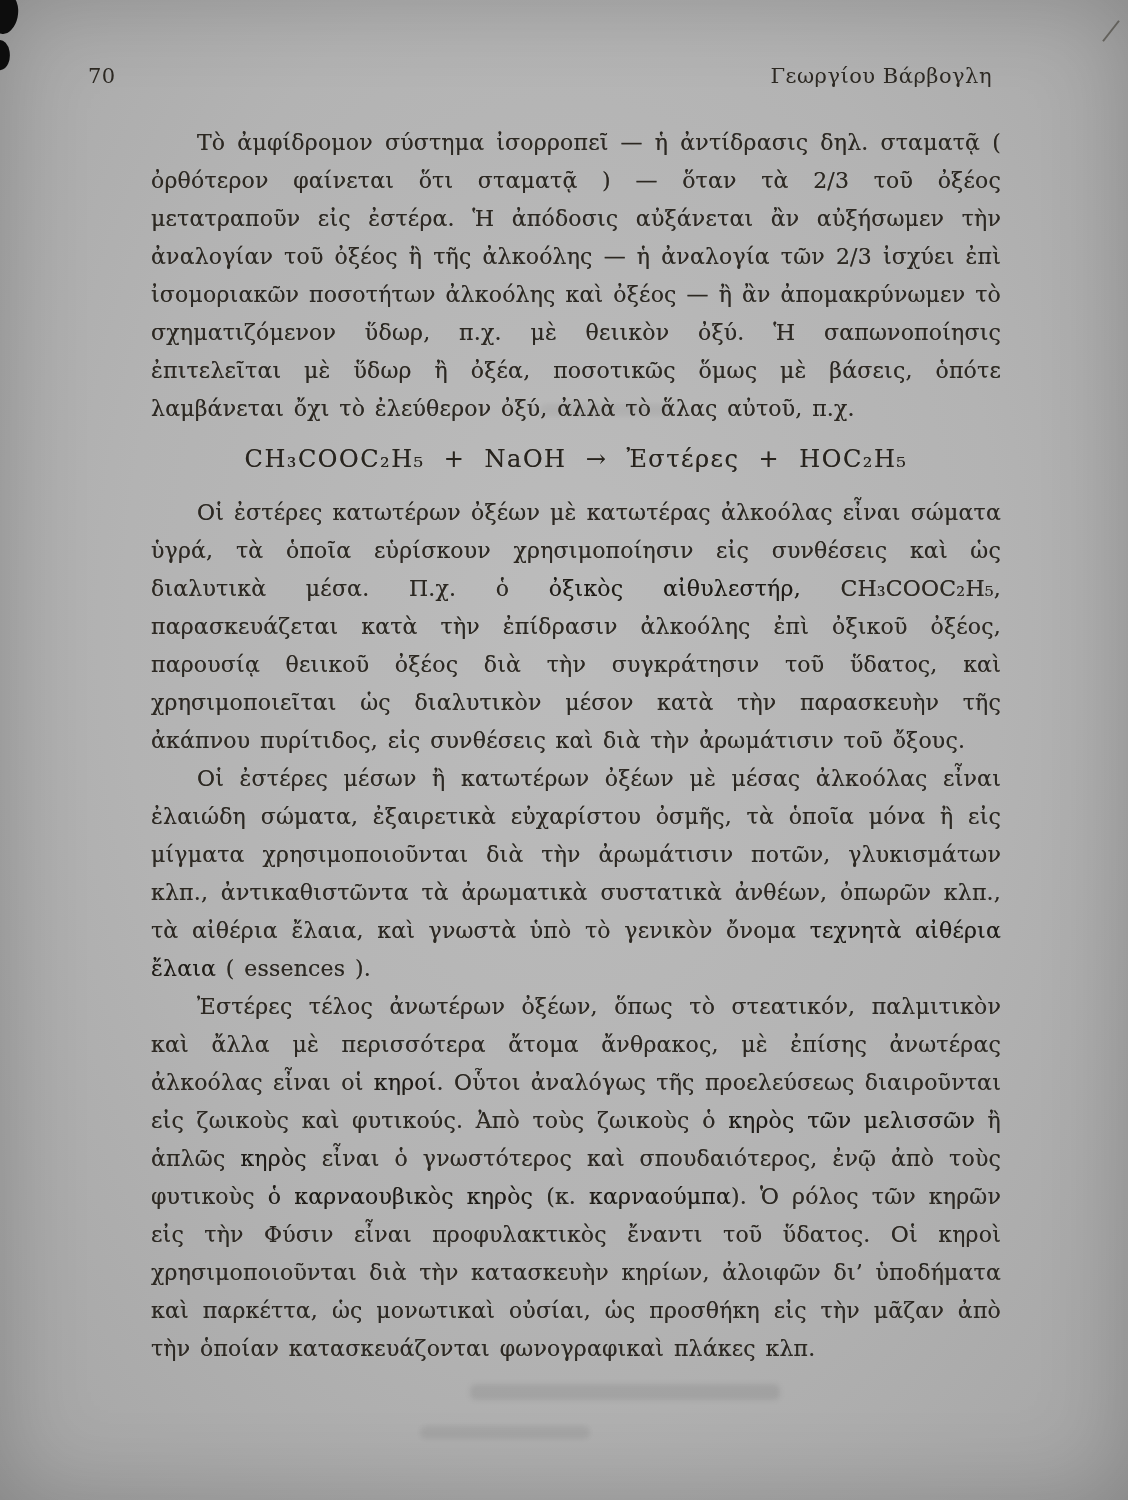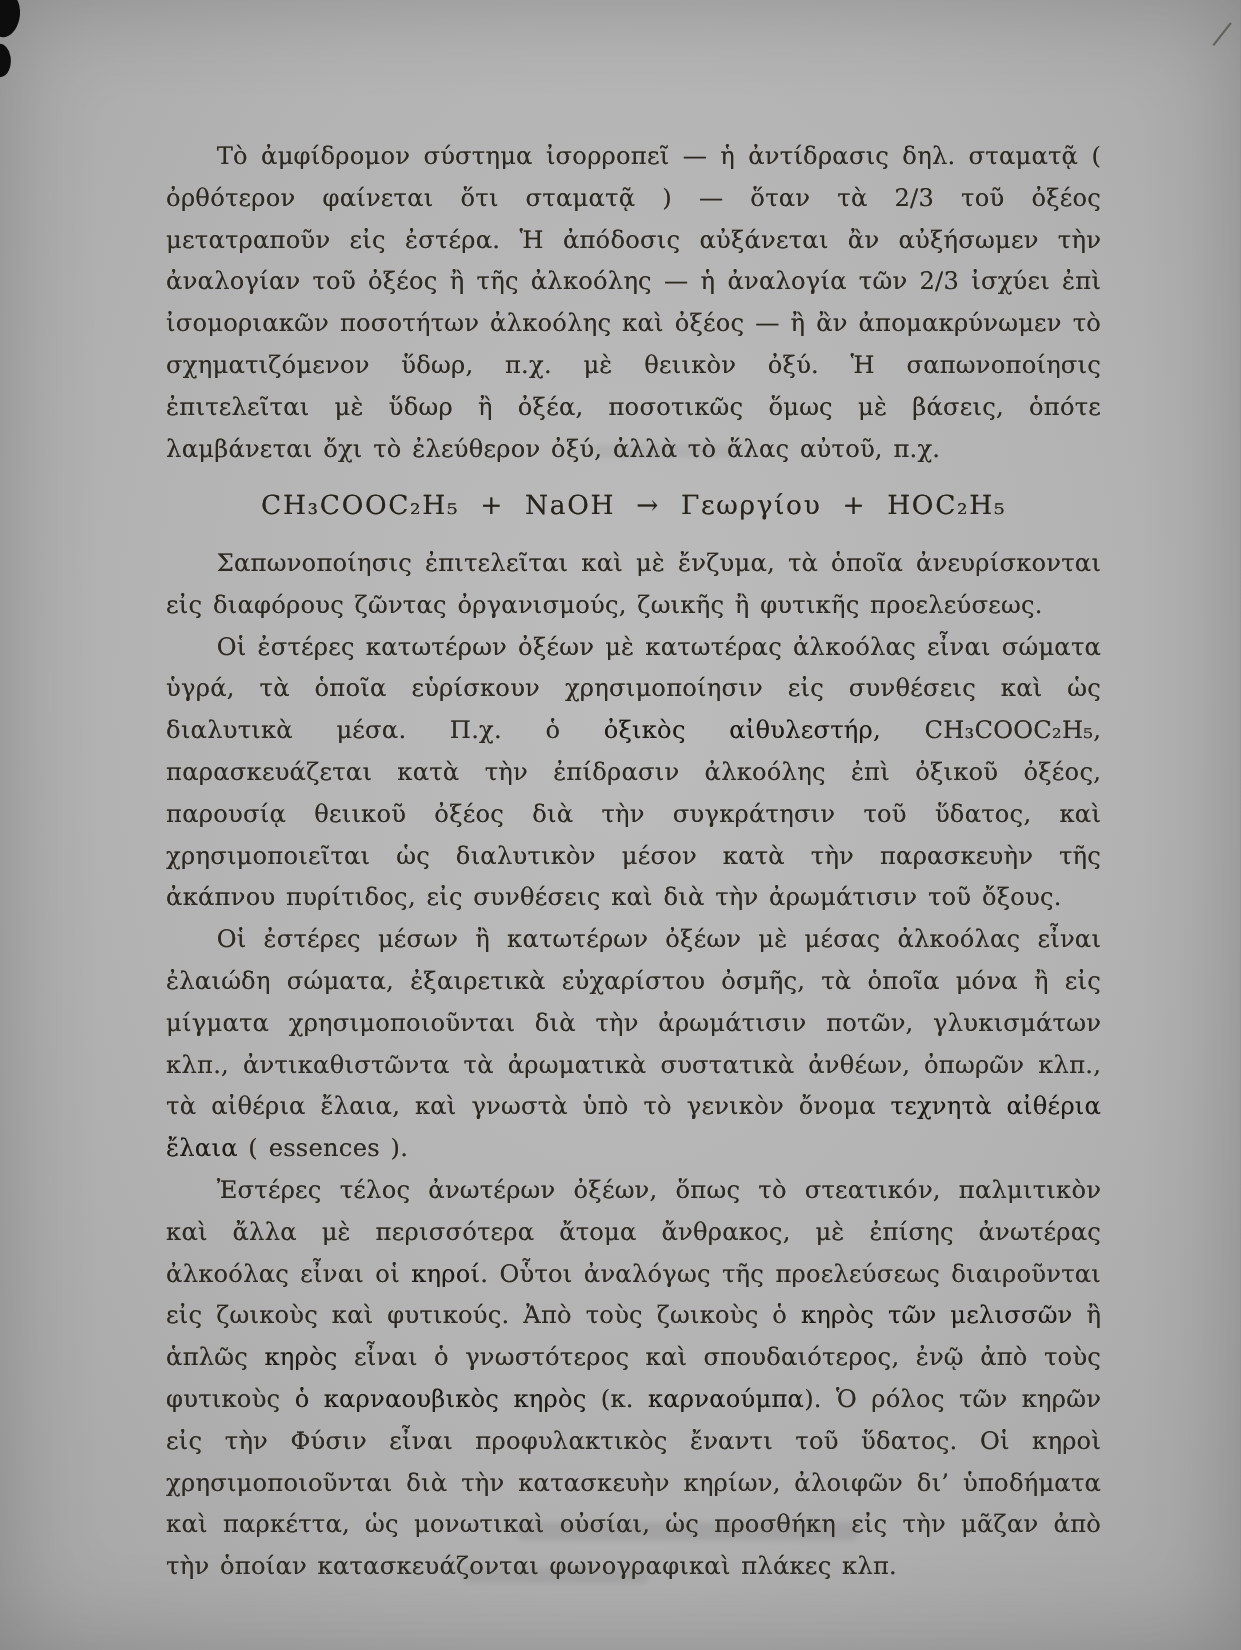--- a/index.html
+++ b/index.html
@@ -73,28 +73,31 @@
 
 <div class="page">
 
   <div class="blob blob-1"></div>
   <div class="blob blob-2"></div>
   <div class="scratch"></div>
   <div class="ghost ghost-1"></div>
   <div class="ghost ghost-2"></div>
   <div class="ghost ghost-3"></div>
 
+  <div class="header">
+    <span>70</span>
+    <span>Γεωργίου Βάρβογλη</span>
+  </div>
 
   <div class="textblock">
 
     <p class="para"><span>Τὸ ἀμφίδρομον σύστημα ἰσορροπεῖ — ἡ ἀντίδρασις δηλ. σταματᾷ ( ὀρθότερον φαίνεται ὅτι σταματᾷ ) — ὅταν τὰ 2/3 τοῦ ὀξέος μετατραποῦν εἰς ἐστέρα. Ἡ ἀπόδοσις αὐξάνεται ἂν αὐξήσωμεν τὴν ἀναλογίαν τοῦ ὀξέος ἢ τῆς ἀλκοόλης — ἡ ἀναλογία τῶν 2/3 ἰσχύει ἐπὶ ἰσομοριακῶν ποσοτήτων ἀλκοόλης καὶ ὀξέος — ἢ ἂν ἀπομακρύνωμεν τὸ σχηματιζόμενον ὕδωρ, π.χ. μὲ θειικὸν ὀξύ. Ἡ σαπωνοποίησις ἐπιτελεῖται μὲ ὕδωρ ἢ ὀξέα, ποσοτικῶς ὅμως μὲ βάσεις, ὁπότε λαμβάνεται ὄχι τὸ ἐλεύθερον ὀξύ, ἀλλὰ τὸ ἅλας αὐτοῦ, π.χ.</span></p>
 
-    <div class="equation">CH₃COOC₂H₅ + NaOH → Γεωργίου + HOC₂H₅</div>
+    <div class="equation">CH₃COOC₂H₅ + NaOH → Ἐστέρες + HOC₂H₅</div>
 
-    <p class="para"><span>Σαπωνοποίησις ἐπιτελεῖται καὶ μὲ ἔνζυμα, τὰ ὁποῖα ἀνευρίσκονται εἰς διαφόρους ζῶντας ὀργανισμούς, ζωικῆς ἢ φυτικῆς προελεύσεως.</span></p>
 
     <p class="para"><span>Οἱ ἐστέρες κατωτέρων ὀξέων μὲ κατωτέρας ἀλκοόλας εἶναι σώματα ὑγρά, τὰ ὁποῖα εὑρίσκουν χρησιμοποίησιν εἰς συνθέσεις καὶ ὡς διαλυτικὰ μέσα. Π.χ. ὁ </span><span class="bold">ὀξικὸς αἰθυλεστήρ,</span><span> CH₃COOC₂H₅, παρασκευάζεται κατὰ τὴν ἐπίδρασιν ἀλκοόλης ἐπὶ ὀξικοῦ ὀξέος, παρουσίᾳ θειικοῦ ὀξέος διὰ τὴν συγκράτησιν τοῦ ὕδατος, καὶ χρησιμοποιεῖται ὡς διαλυτικὸν μέσον κατὰ τὴν παρασκευὴν τῆς ἀκάπνου πυρίτιδος, εἰς συνθέσεις καὶ διὰ τὴν ἀρωμάτισιν τοῦ ὄξους.</span></p>
 
     <p class="para"><span>Οἱ ἐστέρες μέσων ἢ κατωτέρων ὀξέων μὲ μέσας ἀλκοόλας εἶναι ἐλαιώδη σώματα, ἐξαιρετικὰ εὐχαρίστου ὀσμῆς, τὰ ὁποῖα μόνα ἢ εἰς μίγματα χρησιμοποιοῦνται διὰ τὴν ἀρωμάτισιν ποτῶν, γλυκισμάτων κλπ., ἀντικαθιστῶντα τὰ ἀρωματικὰ συστατικὰ ἀνθέων, ὀπωρῶν κλπ., τὰ αἰθέρια ἔλαια, καὶ γνωστὰ ὑπὸ τὸ γενικὸν ὄνομα </span><span class="bold">τεχνητὰ αἰθέρια ἔλαια</span><span> ( essences ).</span></p>
 
     <p class="para"><span>Ἐστέρες τέλος ἀνωτέρων ὀξέων, ὅπως τὸ στεατικόν, παλμιτικὸν καὶ ἄλλα μὲ περισσότερα ἄτομα ἄνθρακος, μὲ ἐπίσης ἀνωτέρας ἀλκοόλας εἶναι οἱ </span><span class="bold">κηροί</span><span>. Οὗτοι ἀναλόγως τῆς προελεύσεως διαιροῦνται εἰς ζωικοὺς καὶ φυτικούς. Ἀπὸ τοὺς ζωικοὺς ὁ </span><span class="bold">κηρὸς τῶν μελισσῶν</span><span> ἢ ἁπλῶς </span><span class="bold">κηρὸς</span><span> εἶναι ὁ γνωστότερος καὶ σπουδαιότερος, ἐνῷ ἀπὸ τοὺς φυτικοὺς </span><span class="bold">ὁ καρναουβικὸς κηρὸς</span><span> (κ. </span><span class="bold">καρναούμπα</span><span>). Ὁ ρόλος τῶν κηρῶν εἰς τὴν Φύσιν εἶναι προφυλακτικὸς ἔναντι τοῦ ὕδατος. Οἱ κηροὶ χρησιμοποιοῦνται διὰ τὴν κατασκευὴν κηρίων, ἀλοιφῶν δι’ ὑποδήματα καὶ παρκέττα, ὡς μονωτικαὶ οὐσίαι, ὡς προσθήκη εἰς τὴν μᾶζαν ἀπὸ τὴν ὁποίαν κατασκευάζονται φωνογραφικαὶ πλάκες κλπ.</span></p>
 
   </div>
 </div>
 

